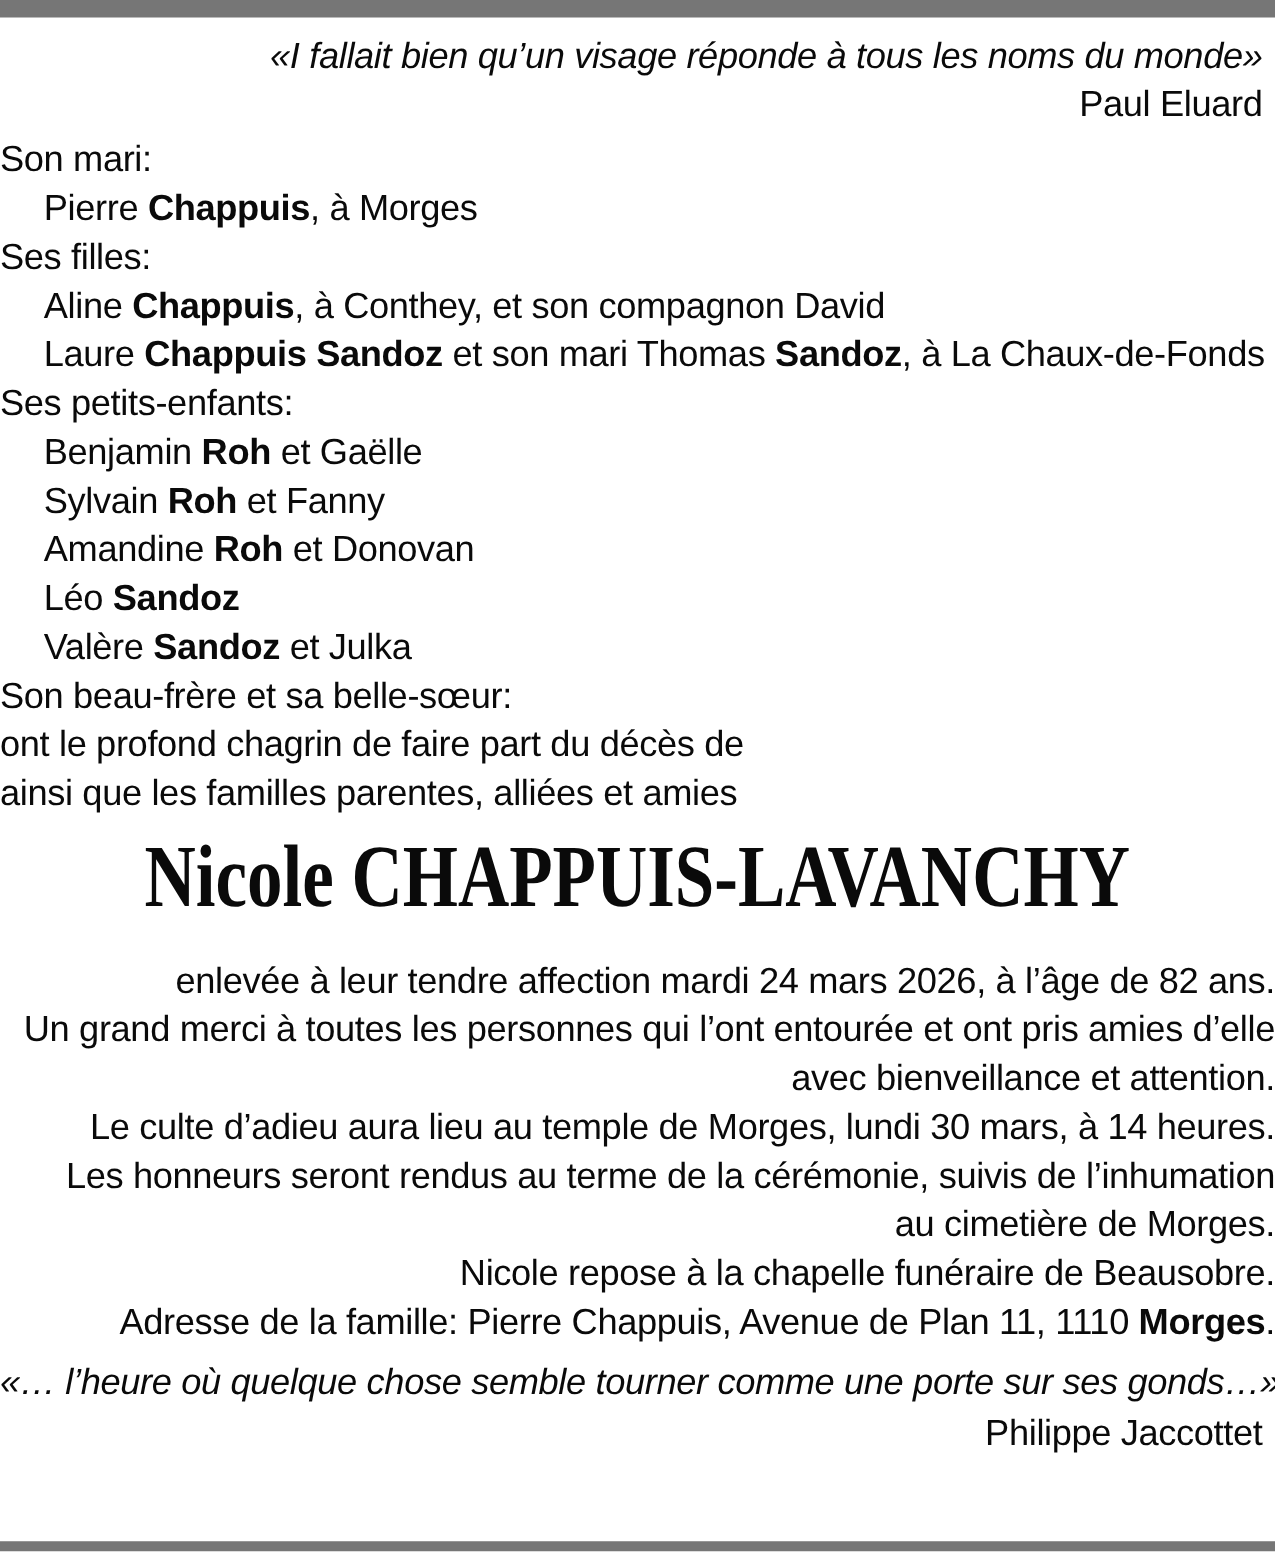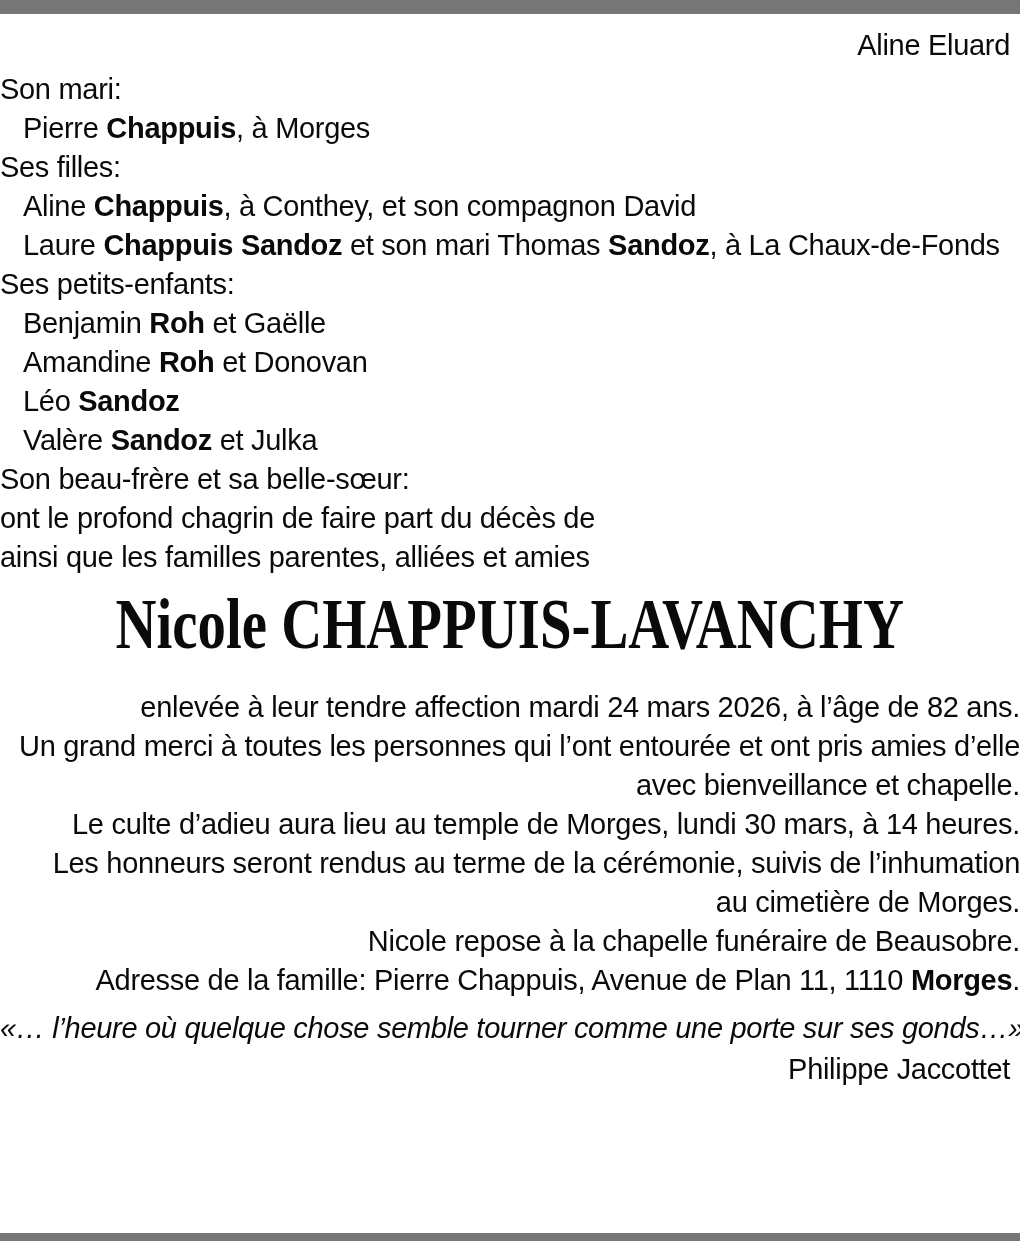--- a/index.html
+++ b/index.html
@@ -33,21 +33,21 @@
     line-height: 39px;
     letter-spacing: -0.3px;
   }
   .announce {
     font-size: 29px;
     line-height: 39px;
     letter-spacing: -0.3px;
     text-align: right;
   }
   .line { white-space: nowrap; }
-  .line.indent { padding-left: 23px; }
+  .line.indent { padding-left: 35px; }
   .line b { font-weight: bold; }
 
   .title-row {
     text-align: center;
     line-height: 90px;
     margin-top: 2px;
     font-family: Liberation Serif, serif;
   }
   .deceased {
     display: inline-block;
@@ -60,47 +60,49 @@
   }
 </style>
 </head>
 <body style="color: rgb(10, 10, 10);">
 
 <div class="notice">
 
   <div class="rule rule-top" style="background: rgb(118, 118, 118);"></div>
 
   <div class="quote-block top-quote">
-    <div class="quote-attr">Aline Eluard</div>
+    <div class="quote-text">«I fallait bien qu’un visage réponde à tous les noms du monde»</div>
+    <div class="quote-attr">Paul Eluard</div>
   </div>
 
   <div class="family" id="family-lines">
       <div class="line"><span>Son mari:</span></div>
       <div class="line indent"><span>Pierre </span><b>Chappuis</b><span>, à Morges</span></div>
       <div class="line"><span>Ses filles:</span></div>
       <div class="line indent"><span>Aline </span><b>Chappuis</b><span>, à Conthey, et son compagnon David</span></div>
       <div class="line indent"><span>Laure </span><b>Chappuis Sandoz</b><span> et son mari Thomas </span><b>Sandoz</b><span>, à La Chaux-de-Fonds</span></div>
       <div class="line"><span>Ses petits-enfants:</span></div>
       <div class="line indent"><span>Benjamin </span><b>Roh</b><span> et Gaëlle</span></div>
+      <div class="line indent"><span>Sylvain </span><b>Roh</b><span> et Fanny</span></div>
       <div class="line indent"><span>Amandine </span><b>Roh</b><span> et Donovan</span></div>
       <div class="line indent"><span>Léo </span><b>Sandoz</b></div>
       <div class="line indent"><span>Valère </span><b>Sandoz</b><span> et Julka</span></div>
       <div class="line"><span>Son beau-frère et sa belle-sœur:</span></div>
       <div class="line"><span>ont le profond chagrin de faire part du décès de</span></div>
       <div class="line"><span>ainsi que les familles parentes, alliées et amies</span></div>
     </div>
 
   <div class="title-row">
     <span class="deceased">Nicole CHAPPUIS-LAVANCHY</span>
   </div>
 
   <div class="announce" id="announcement-lines">
       <div class="line"><span>enlevée à leur tendre affection mardi 24 mars 2026, à l’âge de 82 ans.</span></div>
       <div class="line"><span>Un grand merci à toutes les personnes qui l’ont entourée et ont pris amies d’elle</span></div>
-      <div class="line"><span>avec bienveillance et chapelle.</span></div>
+      <div class="line"><span>avec bienveillance et attention.</span></div>
       <div class="line"><span>Le culte d’adieu aura lieu au temple de Morges, lundi 30 mars, à 14 heures.</span></div>
       <div class="line"><span>Les honneurs seront rendus au terme de la cérémonie, suivis de l’inhumation</span></div>
       <div class="line"><span>au cimetière de Morges.</span></div>
       <div class="line"><span>Nicole repose à la chapelle funéraire de Beausobre.</span></div>
       <div class="line"><span>Adresse de la famille: Pierre Chappuis, Avenue de Plan 11, 1110 </span><b>Morges</b><span>.</span></div>
     </div>
 
   <div class="quote-block bottom-quote">
     <div class="quote-text">«… l’heure où quelque chose semble tourner comme une porte sur ses gonds…»</div>
     <div class="quote-attr">Philippe Jaccottet</div>

